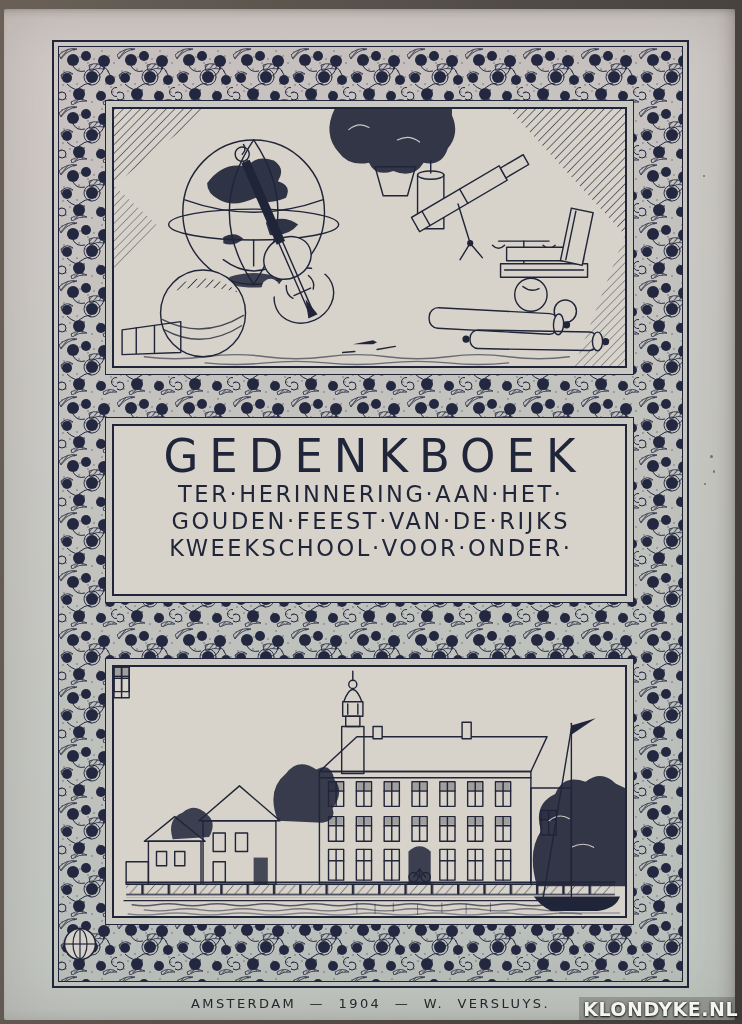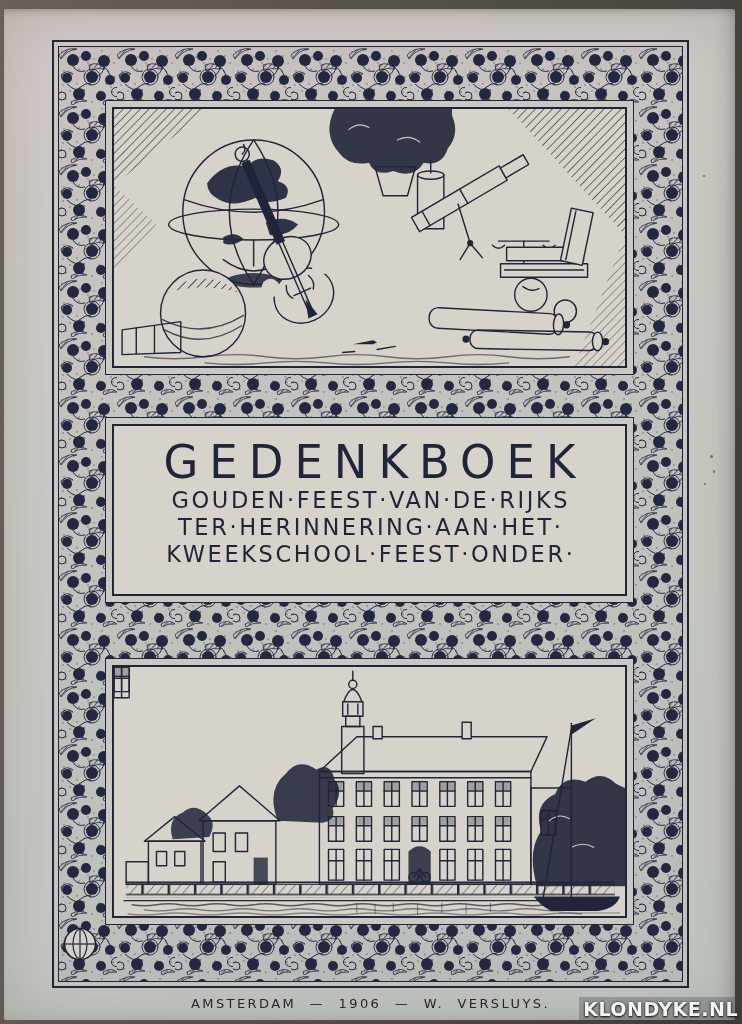--- a/index.html
+++ b/index.html
@@ -20,21 +20,21 @@
 
   
   .panel{position:absolute;background:#d8d3ca;border:2.5px solid #202539;box-sizing:border-box;
          box-shadow:0 0 0 6px #c9c8c2, 0 0 0 7px #202539;z-index:2;}
   .panel-top{left:108px;top:98px;width:515px;height:261px;}
   .panel-title{left:108px;top:415px;width:515px;height:172px;}
   .panel-bottom{left:108px;top:656px;width:515px;height:253px;}
   .panel svg.illu{width:100%;height:100%;display:block;}
 
   
-  .title-block{padding-top:11px;text-align:center;color:#202539;}
+  .title-block{padding-top:5px;text-align:center;color:#202539;}
   .title-main{font-size:45px;letter-spacing:11px;text-indent:11px;line-height:1.12;transform:scaleY(1.04);}
   .title-sub{font-size:22.5px;letter-spacing:2.6px;text-indent:2.6px;line-height:27px;white-space:nowrap;}
   .pmark{width:14px;height:14px;vertical-align:-1px;margin-left:4px;}
 
   
   .imprint{position:absolute;left:48px;width:637px;top:987px;text-align:center;font-size:13px;
            letter-spacing:2.4px;word-spacing:7px;color:#26262d;z-index:3;}
   .monogram{position:absolute;left:57px;top:916px;width:38px;height:38px;z-index:4;}
   .watermark{position:absolute;right:0;bottom:2px;z-index:6;font-size:19px;font-weight:bold;
              color:#f4f4f0;letter-spacing:.5px;padding:1px 4px 2px;background:rgba(60,60,64,.30);
@@ -267,23 +267,23 @@
           <g opacity=".6">
             <path d="M30,240 q30,4 60,0 t60,0 t60,0 t60,0 t60,0 t60,0 t60,0" class="ln" stroke-width="1"></path>
             <path d="M90,246 q30,3 60,0 t60,0 t60,0 t60,0 t60,0" class="ln" stroke-width="1"></path>
           </g>
         </svg>
       </div>
 
       <div class="panel panel-title">
         <div class="title-block">
           <div class="title-main">GEDENKBOEK</div>
+          <div class="title-sub">TER·HERINNERING·AAN·HET·</div>
           <div class="title-sub">GOUDEN·FEEST·VAN·DE·RIJKS</div>
-          <div class="title-sub">TER·HERINNERING·AAN·HET·</div>
-          <div class="title-sub">KWEEKSCHOOL·FEEST·ONDER·</div>
+          <div class="title-sub">KWEEKSCHOOL·VOOR·ONDER·</div>
         </div>
       </div>
 
       <div class="panel panel-bottom">
         <svg class="illu" viewBox="0 0 505 243" preserveAspectRatio="none" aria-label="Pen-and-ink view of the school building and church spire along a Haarlem canal with sailboat">
           <defs>
             <pattern id="b-hH" width="5" height="5" patternUnits="userSpaceOnUse">
               <line x1="0" y1="1" x2="5" y2="1" stroke="#202539" stroke-width="1"></line>
             </pattern>
             <pattern id="b-diag" width="6" height="6" patternUnits="userSpaceOnUse" patternTransform="rotate(45)">
@@ -408,21 +408,21 @@
         </svg>
       </div>
 
       <svg class="monogram" viewBox="-19 -19 38 38" aria-label="Artist monogram">
         <circle cx="0" cy="0" r="15.5" fill="#d4d0c7" stroke="#202539" stroke-width="1.6"></circle>
         <ellipse cx="0" cy="0" rx="7" ry="14.5" fill="none" stroke="#202539" stroke-width="1.2"></ellipse>
         <line x1="-15" y1="0" x2="15" y2="0" stroke="#202539" stroke-width="1.2"></line>
         <line x1="0" y1="-15" x2="0" y2="15" stroke="#202539" stroke-width="1.2"></line>
       </svg>
 
-      <div class="imprint">AMSTERDAM — 1906 — W. VERSLUYS.</div>
+      <div class="imprint">AMSTERDAM — 1904 — W. VERSLUYS.</div>
 
       <div class="speck" style="left:706px;top:446px;width:3px;height:3px;"></div>
       <div class="speck" style="left:709px;top:461px;width:2px;height:3px;"></div>
       <div class="speck" style="left:699px;top:166px;width:2px;height:2px;"></div>
       <div class="speck" style="left:700px;top:474px;width:2px;height:2px;"></div>
       <div class="speck" style="left:84px;top:352px;width:2px;height:2px;"></div>
     </div>
 
     <div class="watermark">KLONDYKE.NL</div>
   </div>

